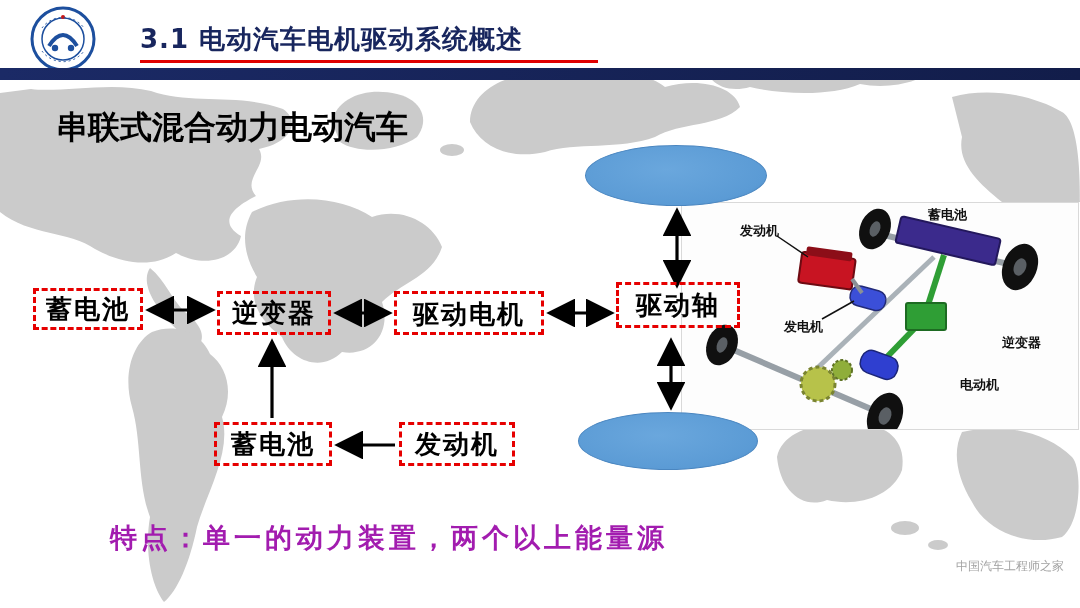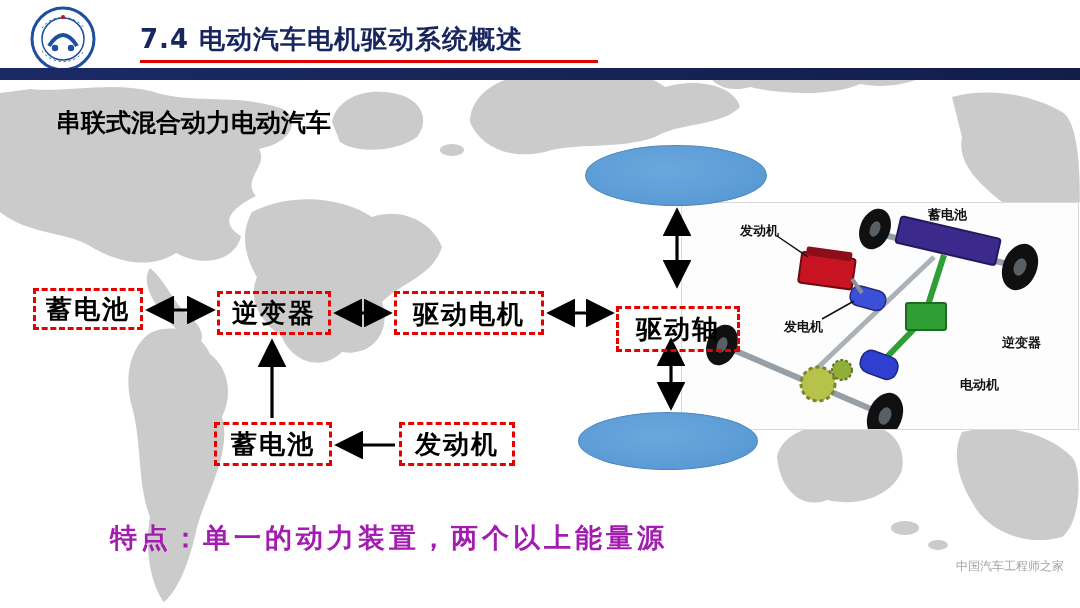--- a/index.html
+++ b/index.html
@@ -13,32 +13,32 @@
   #page-title { position:absolute; left:140px; top:22px; font-size:26px; font-weight:bold;
                 color:#18265e; letter-spacing:1px; }
   #title-underline { position:absolute; left:140px; top:60px; width:458px; height:3px; background:#e00000; }
   #header-bar { position:absolute; left:0; top:68px; width:1080px; height:12px;
                 background:linear-gradient(90deg,#1b2a66,#121d4a); }
 
   
   #map { position:absolute; left:0; top:80px; width:1080px; height:528px; z-index:0; }
 
   
-  #subtitle { position:absolute; left:56px; top:106px; font-size:25px; font-weight:bold; color:#000; z-index:6; }
+  #subtitle { position:absolute; left:56px; top:106px; font-size:32px; font-weight:bold; color:#000; z-index:6; }
   #feature-note { position:absolute; left:110px; top:520px; font-size:27px; font-weight:900; color:#a21caf;
                   font-family:"DejaVu Serif","Liberation Serif",serif; letter-spacing:4px; z-index:6; }
 
   
   .node { position:absolute; border:3px dashed #e60000; display:flex; align-items:center;
           justify-content:center; font-weight:bold; font-size:26px; color:#000;
           background:transparent; z-index:5; letter-spacing:2px; }
   #node-battery-main { left:33px;  top:288px; width:110px; height:42px; }
   #node-inverter     { left:217px; top:291px; width:114px; height:44px; }
   #node-drive-motor  { left:394px; top:291px; width:150px; height:44px;align-items:flex-end; }
-  #node-drive-axle   { left:616px; top:306px; width:124px; height:46px; }
+  #node-drive-axle   { left:616px; top:282px; width:124px; height:46px; }
   #node-battery-aux  { left:214px; top:422px; width:118px; height:44px; }
   #node-engine       { left:399px; top:422px; width:116px; height:44px; }
 
   
   .wheel { position:absolute; background:radial-gradient(ellipse at 45% 40%, #6aa7dd 0%, #5b9bd5 70%, #4a88c4 100%);
            border:1px solid #4a86c0; border-radius:50%; z-index:3; }
   #wheel-top    { left:585px; top:145px; width:182px; height:61px; }
   #wheel-bottom { left:578px; top:412px; width:180px; height:58px; }
 
   
@@ -92,21 +92,21 @@
     <svg id="logo" viewBox="0 0 66 66">
       <circle cx="33" cy="33" r="31" fill="#ffffff" stroke="#1d4f9e" stroke-width="3"></circle>
       <circle cx="33" cy="33" r="21" fill="#ffffff" stroke="#1d4f9e" stroke-width="1.5"></circle>
       <path d="M19,40 Q33,18 47,40" fill="none" stroke="#1d4f9e" stroke-width="4"></path>
       <circle cx="25" cy="42" r="3.2" fill="#1d4f9e"></circle>
       <circle cx="41" cy="42" r="3.2" fill="#1d4f9e"></circle>
       <circle cx="33" cy="11" r="2" fill="#c81414"></circle>
       <path d="M12,22 a26,26 0 0,1 42,0" fill="none" stroke="#1d4f9e" stroke-width="1" stroke-dasharray="2,3"></path>
       <path d="M12,45 a26,26 0 0,0 42,0" fill="none" stroke="#1d4f9e" stroke-width="1" stroke-dasharray="2,3"></path>
     </svg>
-    <div id="page-title">7.4  电动汽车电机驱动系统概述</div>
+    <div id="page-title">3.1  电动汽车电机驱动系统概述</div>
     <div id="title-underline"></div>
     <div id="header-bar"></div>
   </div>
 
   <div id="subtitle">串联式混合动力电动汽车</div>
 
   <div id="wheel-top" class="wheel"></div>
   <div id="wheel-bottom" class="wheel"></div>
 
   <div id="inset">

